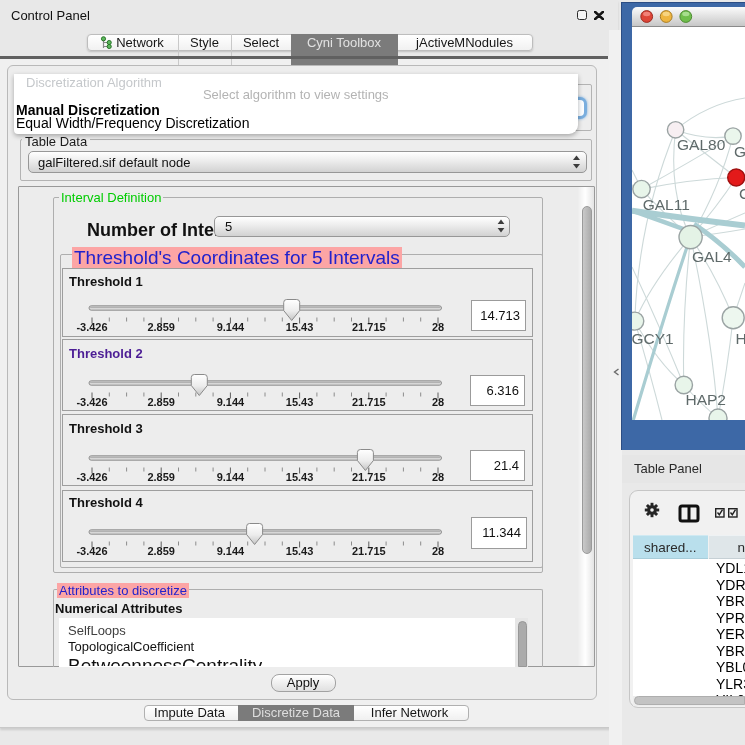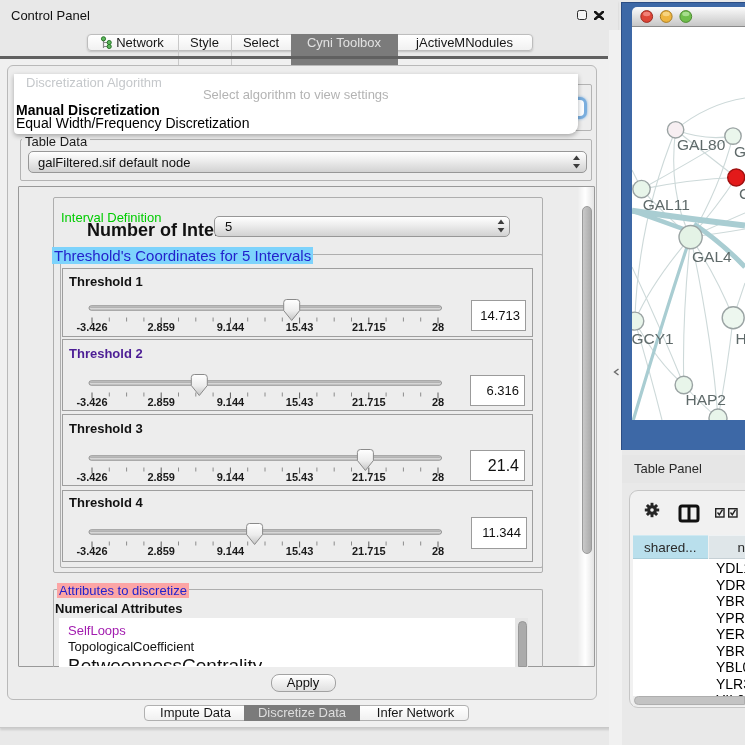--- a/index.html
+++ b/index.html
@@ -49,32 +49,32 @@
   <div class="abs combo" style="left:28px;top:151px;width:559px;height:22px;box-sizing:border-box;"></div>
   <div class="abs" style="left:38px;top:155px;font-size:13px;color:#111;">galFiltered.sif default node</div>
   <svg class="abs" style="left:571px;top:155px;" width="11" height="14" viewBox="0 0 11 14">
     <path d="M5.5 0.5 L9 5 L2 5 Z" fill="#3c3c3c"></path>
       <path d="M5.5 13.5 L9 9 L2 9 Z" fill="#3c3c3c"></path>
   </svg>
 
   <div class="abs" style="left:17.5px;top:185.5px;width:577.5px;height:481.5px;background:#ececec;border:1px solid #999;border-radius:1px;box-sizing:border-box;"></div>
 
   <div class="abs" style="left:53px;top:197px;width:490px;height:376px;border:1px solid #aeaeae;border-radius:2px;box-sizing:border-box;"></div>
-  <div class="abs" style="left:59px;top:190px;font-size:13px;color:#00cc00;background:#ececec;padding:0 2px;margin-top:20px;">Interval Definition</div>
+  <div class="abs" style="left:59px;top:190px;font-size:13px;color:#00cc00;background:#ececec;padding:0 2px;">Interval Definition</div>
 
   <div class="abs" style="left:87px;top:220px;font-size:18px;font-weight:bold;color:#111;">Number of Intervals</div>
   <div class="abs combo" style="left:214px;top:216px;width:296px;height:21px;box-sizing:border-box;"></div>
   <div class="abs" style="left:225px;top:219px;font-size:13px;color:#111;">5</div>
   <svg class="abs" style="left:496px;top:219px;" width="10" height="14" viewBox="0 0 10 14">
     <path d="M5 0.5 L8.4 5 L1.6 5 Z" fill="#3c3c3c"></path>
       <path d="M5 13.5 L8.4 9 L1.6 9 Z" fill="#3c3c3c"></path>
   </svg>
 
   <div class="abs" style="left:60px;top:254px;width:483px;height:314px;border:1px solid #aeaeae;border-radius:2px;box-sizing:border-box;"></div>
-  <div class="abs" style="left:52px;top:247px;font-size:15px;color:#2222cc;background:#7dd3fc;padding:0 2px;">Threshold's Coordinates for 5 Intervals</div>
+  <div class="abs" style="left:72px;top:247px;font-size:19px;color:#2222cc;background:#fca5a5;padding:0 2px;">Threshold's Coordinates for 5 Intervals</div>
 
   <div class="abs" style="left:62px;top:268px;width:471px;height:69px;border:1px solid #9e9e9e;background:#ededed;box-sizing:border-box;"></div>
   <div class="abs" style="left:62px;top:339px;width:471px;height:72px;border:1px solid #9e9e9e;background:#ededed;box-sizing:border-box;"></div>
   <div class="abs" style="left:62px;top:414px;width:471px;height:72px;border:1px solid #9e9e9e;background:#ededed;box-sizing:border-box;"></div>
   <div class="abs" style="left:62px;top:490px;width:471px;height:72px;border:1px solid #9e9e9e;background:#ededed;box-sizing:border-box;"></div>
   <div class="abs" style="left:69px;top:274px;font-size:13px;font-weight:bold;color:#111;">Threshold 1</div>
   <div class="abs" style="left:69px;top:346px;font-size:13px;font-weight:bold;color:#4c1d95;">Threshold 2</div>
   <div class="abs" style="left:69px;top:421px;font-size:13px;font-weight:bold;color:#111;">Threshold 3</div>
   <div class="abs" style="left:69px;top:495px;font-size:13px;font-weight:bold;color:#111;">Threshold 4</div>
 
@@ -250,47 +250,47 @@
       <path d="M 184.6 11.5 L 184.6 3.5 Q 184.6 0.5 187.6 0.5 L 197.6 0.5 Q 200.6 0.5 200.6 3.5 L 200.6 11.5 L 192.6 21.5 Z" fill="url(#tg531)" stroke="#8a8a8a" stroke-width="1"></path>
       <linearGradient id="tg531" x1="0" y1="0" x2="0" y2="1">
         <stop offset="0" stop-color="#ffffff"></stop>
         <stop offset="0.55" stop-color="#ececec"></stop>
         <stop offset="1" stop-color="#c4c4c4"></stop>
       </linearGradient>
     </svg>
 
   <div class="abs" style="left:471px;top:300px;width:55px;height:31px;background:#fff;border:1px solid #9b9b9b;box-sizing:border-box;font-size:13px;line-height:29px;text-align:right;padding-right:5px;color:#111;">14.713</div>
   <div class="abs" style="left:470px;top:374.5px;width:55px;height:31px;background:#fff;border:1px solid #9b9b9b;box-sizing:border-box;font-size:13px;line-height:29px;text-align:right;padding-right:5px;color:#111;">6.316</div>
-  <div class="abs" style="left:470px;top:449.5px;width:55px;height:31px;background:#fff;border:1px solid #9b9b9b;box-sizing:border-box;font-size:16px;line-height:29px;text-align:right;padding-right:5px;color:#111;">21.4</div>
+  <div class="abs" style="left:470px;top:449.5px;width:55px;height:31px;background:#fff;border:1px solid #9b9b9b;box-sizing:border-box;font-size:13px;line-height:29px;text-align:right;padding-right:5px;color:#111;">21.4</div>
   <div class="abs" style="left:471px;top:517px;width:56px;height:32px;background:#fff;border:1px solid #9b9b9b;box-sizing:border-box;font-size:13px;line-height:30px;text-align:right;padding-right:5px;color:#111;">11.344</div>
 
   <div class="abs" style="left:53px;top:589px;width:490px;height:78px;border:1px solid #aeaeae;border-top-left-radius:2px;border-top-right-radius:2px;border-bottom:none;box-sizing:border-box;"></div>
   <div class="abs" style="left:57px;top:583px;font-size:13px;color:#2222cc;background:#fca5a5;padding:0 2px;">Attributes to discretize</div>
   <div class="abs" style="left:55px;top:601px;font-size:13px;font-weight:bold;color:#111;">Numerical Attributes</div>
   <div class="abs" style="left:58.5px;top:617.5px;width:456px;height:49px;background:#ffffff;"></div>
-  <div class="abs" style="left:68px;top:623px;font-size:13px;color:#a21caf;text-align:center;">SelfLoops</div>
+  <div class="abs" style="left:68px;top:623px;font-size:13px;color:#404040;text-align:center;">SelfLoops</div>
   <div class="abs" style="left:68px;top:639px;font-size:13px;color:#111;">TopologicalCoefficient</div>
   <div class="abs" style="left:68px;top:655px;font-size:19px;color:#111;height:11px;overflow:hidden;">BetweennessCentrality</div>
 
   <div class="abs" style="left:514.5px;top:617.5px;width:13.5px;height:49px;background:#e6e6e6;"></div>
   <div class="abs" style="left:517.5px;top:621px;width:9px;height:46px;background:#ababab;border:1px solid #979797;border-radius:5px 5px 0 0;box-sizing:border-box;"></div>
 
   <div class="abs" style="left:577.5px;top:186.5px;width:16.5px;height:479.5px;background:linear-gradient(to right,#ededed,#ffffff 45%,#e4e4e4);"></div>
   <div class="abs" style="left:582px;top:206px;width:9.5px;height:348px;background:linear-gradient(to right,#c9c9c9,#ababab);border:1px solid #9a9a9a;border-radius:5px;box-sizing:border-box;"></div>
 
   <div class="abs" style="left:14px;top:73.5px;width:563.5px;height:60px;background:#ffffff;border-radius:0 0 9px 4px;box-shadow:0 2px 5px rgba(0,0,0,0.30);"></div>
   <div class="abs" style="left:14px;top:86.5px;width:563.5px;text-align:center;font-size:13px;color:#b3b3b3;">Select algorithm to view settings</div>
   <div class="abs" style="left:16px;top:115px;font-size:14px;color:#000;">Equal Width/Frequency Discretization</div>
   <div class="abs" style="left:16px;top:102px;font-size:14px;font-weight:bold;color:#000;">Manual Discretization</div>
   <div class="abs" style="left:26px;top:75px;font-size:13px;color:#c5c8cb;">Discretization Algorithm</div>
 
   <div class="abs" style="left:270.5px;top:673.5px;width:63px;height:16px;background:linear-gradient(#ffffff,#e0e0e0);border:1px solid #a2a2a2;border-radius:8px;font-size:13px;line-height:15px;text-align:center;color:#111;">Apply</div>
 
   <div class="abs" style="left:143.5px;top:704.5px;width:325px;height:16.5px;background:linear-gradient(#ffffff,#f0f0f0);border:1px solid #b0b0b0;border-radius:4px;box-sizing:border-box;"></div>
-  <div class="abs" style="left:147px;top:704.5px;width:325px;height:16.5px;white-space:nowrap;">
+  <div class="abs" style="left:141px;top:704.5px;width:325px;height:16.5px;white-space:nowrap;">
     <span class="seg" style="width:97px;height:16.5px;line-height:16.5px;">Impute Data</span><span class="seg" style="width:116px;height:16.5px;line-height:16.5px;background:#7b7b7b;color:#dedede;">Discretize Data</span><span class="seg" style="width:111px;height:16.5px;line-height:16.5px;">Infer Network</span>
   </div>
 
   <div class="abs" style="left:608.5px;top:30px;width:13px;height:715px;background:#f1f1f1;"></div>
   <svg class="abs" style="left:613px;top:368px;" width="7" height="8" viewBox="0 0 7 8">
     <path d="M5.5 1 L1.5 4 L5.5 7" stroke="#6a6a6a" stroke-width="1.4" fill="none"></path>
   </svg>
 
   <div class="abs" style="left:620.5px;top:1.5px;width:124.5px;height:448.5px;background:#3d68a6;border-top:1.5px solid #2c4d83;border-left:1.5px solid #2c4d83;box-sizing:border-box;"></div>
 

